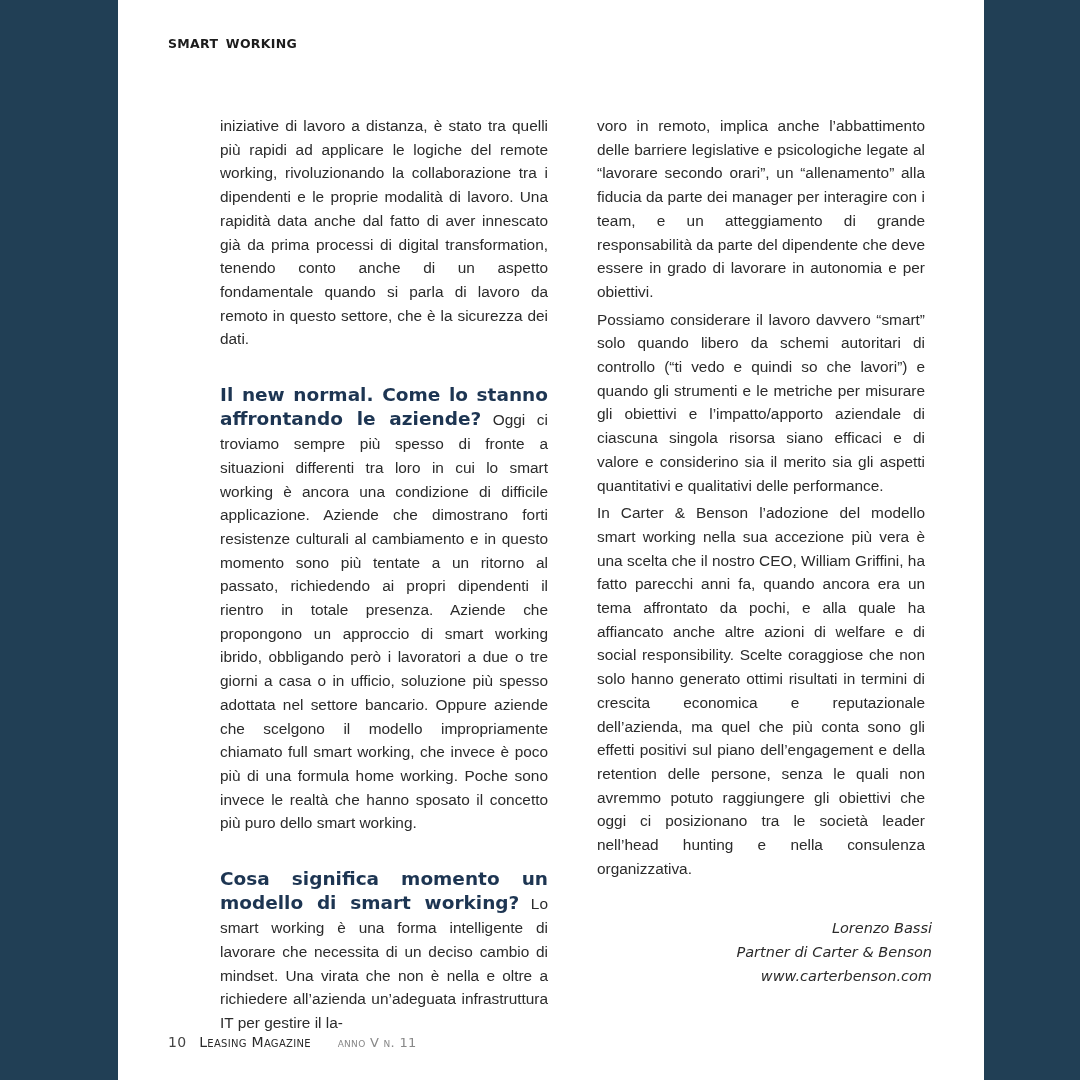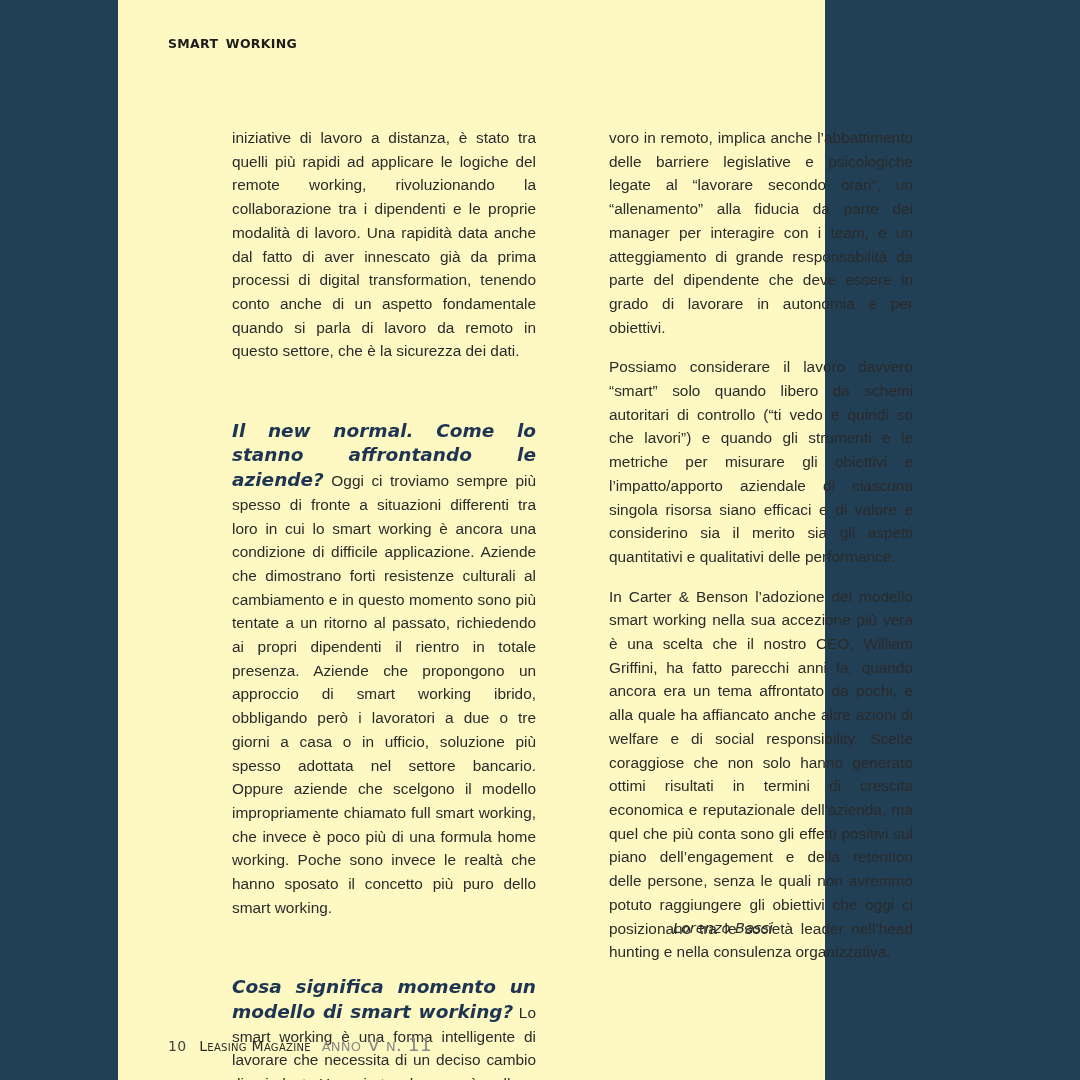--- a/index.html
+++ b/index.html
@@ -6,22 +6,22 @@
   body {
     width: 1080px; height: 1080px;
     background: #213f55;
     position: relative;
     overflow: hidden;
     font-family: "DejaVu Sans", sans-serif;
   }
   .page {
     position: absolute;
     left: 118px; top: 0;
-    width: 707px; height: 1080px;
-    background: #fef9c3;
+    width: 866px; height: 1080px;
+    background: #ffffff;
   }
   .running-head {
     position: absolute;
     left: 50px; top: 36px;
     font-family: "DejaVu Sans", sans-serif;
     font-weight: bold;
     font-size: 12.5px;
     letter-spacing: 0.3px;
     color: #1c1c1c;
     word-spacing: 3px;
@@ -32,25 +32,24 @@
     width: 336px;
     font-family: "Liberation Sans", sans-serif;
     font-size: 15.4px;
     line-height: 23.7px;
     color: #2b2b2b;
     text-align: justify;
     hyphens: manual;
   }
   .col-left { left: 98px; }
   .col-right { left: 475px; }
-  .col p { margin: 16px; }
+  .col p { margin: 4px; }
   .col .gap { height: 23.7px; }
   .sub {
     font-family: "DejaVu Sans", sans-serif;
-    font-style: italic;
     font-weight: bold;
     color: #1d3552;
     font-size: 18.5px;
     line-height: 23.7px;
   }
   .signature {
     position: absolute;
     right: 52px; top: 916px;
     text-align: right;
     font-family: "DejaVu Sans", sans-serif;
@@ -62,22 +61,22 @@
   }
   .folio {
     position: absolute;
     left: 50px; top: 1034px;
     font-family: "DejaVu Sans", sans-serif;
     color: #555;
     font-size: 14px;
     letter-spacing: 0.3px;
   }
   .folio .num { margin-right: 8px; color: #444; margin-top: 44px; }
-  .folio .mag { font-variant: small-caps; color: #2a2a2a; margin-right: 6px; }
-  .folio .issue { font-variant: small-caps; color: #888; font-size: 18px; }
+  .folio .mag { font-variant: small-caps; color: #2a2a2a; margin-right: 22px; }
+  .folio .issue { font-variant: small-caps; color: #888; font-size: 13px; }
 </style>
 </head>
 <body>
 
 <div class="page">
   <div class="running-head">SMART  WORKING</div>
 
   <div class="col col-left">
     <p>iniziative di lavoro a distanza, è stato tra quelli più rapidi ad applicare le logiche del remote working, rivoluzionando la collaborazione tra i dipendenti e le proprie modalità di lavoro. Una rapidità data anche dal fatto di aver innescato già da prima processi di digital transformation, tenendo conto anche di un aspetto fondamentale quando si parla di lavoro da remoto in questo settore, che è la sicurezza dei dati.</p>
     <div class="gap"></div>
@@ -87,20 +86,22 @@
   </div>
 
   <div class="col col-right">
     <p>voro in remoto, implica anche l’abbattimento delle barriere legislative e psicologiche legate al “lavorare secondo orari”, un “allenamento” alla fiducia da parte dei manager per interagire con i team, e un atteggiamento di grande responsabilità da parte del dipendente che deve essere in grado di lavorare in autonomia e per obiettivi.</p>
     <p>Possiamo considerare il lavoro davvero “smart” solo quando libero da schemi autoritari di controllo (“ti vedo e quindi so che lavori”) e quando gli strumenti e le metriche per misurare gli obiettivi e l’impatto/apporto aziendale di ciascuna singola risorsa siano efficaci e di valore e considerino sia il merito sia gli aspetti quantitativi e qualitativi delle performance.</p>
     <p>In Carter &amp; Benson l’adozione del modello smart working nella sua accezione più vera è una scelta che il nostro CEO, William Griffini, ha fatto parecchi anni fa, quando ancora era un tema affrontato da pochi, e alla quale ha affiancato anche altre azioni di welfare e di social responsibility. Scelte coraggiose che non solo hanno generato ottimi risultati in termini di crescita economica e reputazionale dell’azienda, ma quel che più conta sono gli effetti positivi sul piano dell’engagement e della retention delle persone, senza le quali non avremmo potuto raggiungere gli obiettivi che oggi ci posizionano tra le società leader nell’head hunting e nella consulenza organizzativa.</p>
   </div>
 
   <div class="signature">
     <div>Lorenzo Bassi</div>
+    <div>Partner di Carter &amp; Benson</div>
+    <div>www.carterbenson.com</div>
   </div>
 
   <div class="folio">
     <span class="num">10</span>
     <span class="mag">Leasing Magazine</span>
     <span class="issue">anno V n. 11</span>
   </div>
 </div>
 
 </body></html>

